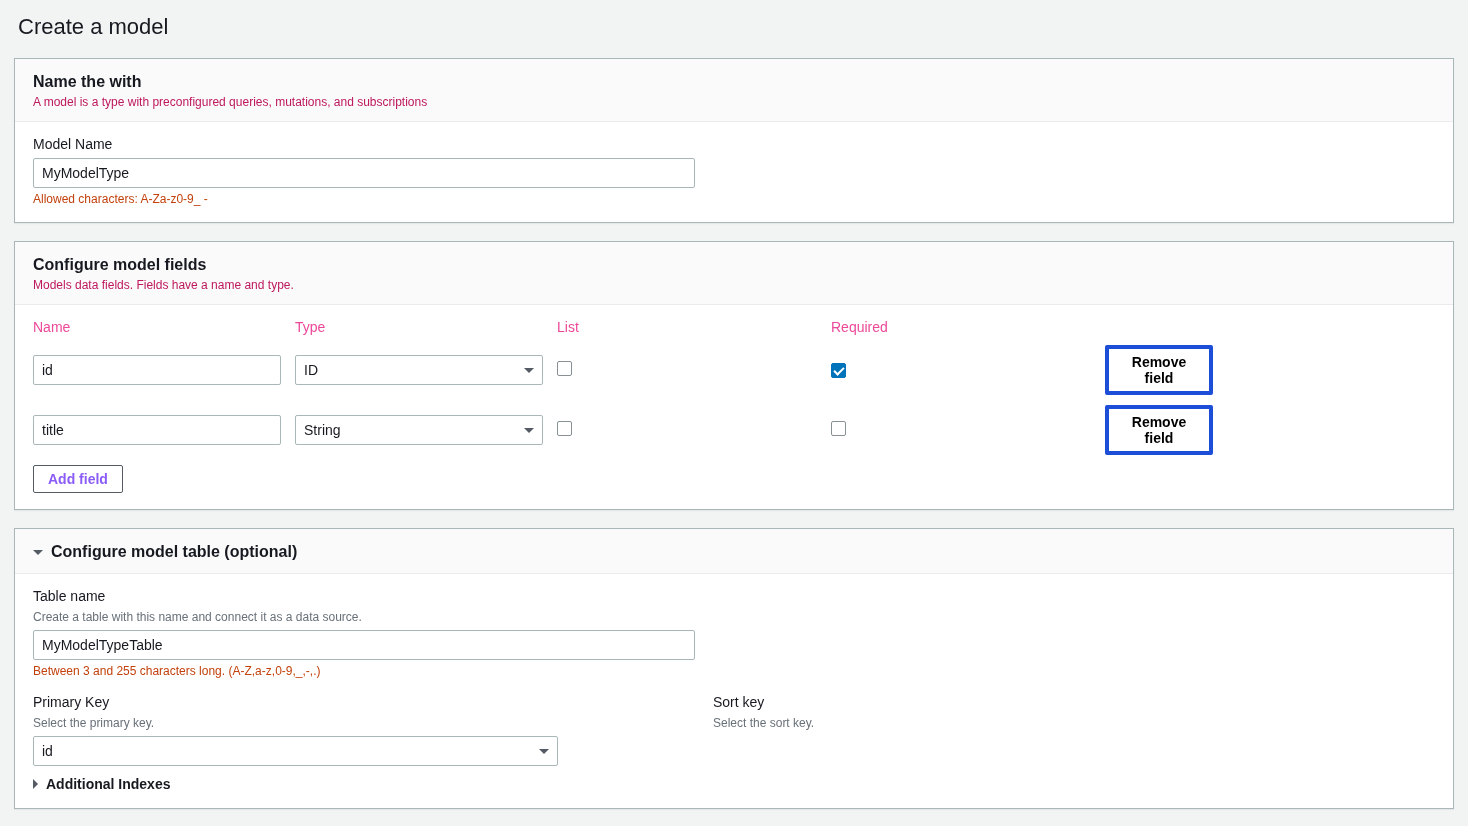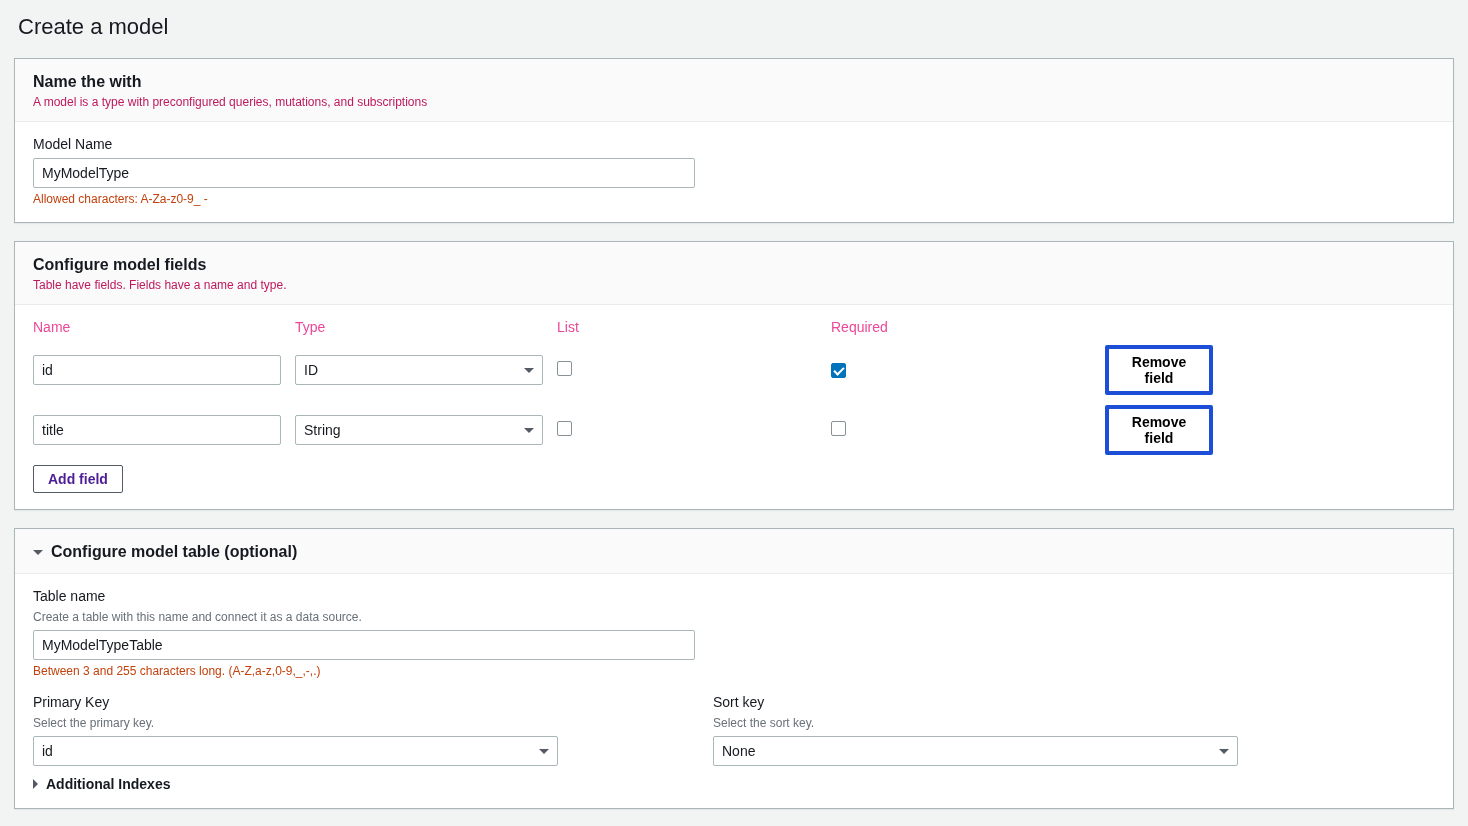--- a/index.html
+++ b/index.html
@@ -133,21 +133,21 @@
     content: "";
     width: 4px; height: 8px;
     border: solid #fff;
     border-width: 0 2px 2px 0;
     transform: rotate(45deg);
     margin-top: -2px;
   }
   .btn {
     border: 1px solid #545b64;
     background: #fff;
-    color: #4c1d95;
+    color: #8b5cf6;
     padding: 5px 16px;
     font-size: 14px;
     font-weight: 700;
     border-radius: 2px;
     cursor: pointer;
   }
   .btn.primary {
     background: #ec7211;
     border-color: #ec7211;
     color: #fff;
@@ -205,21 +205,21 @@
     <div class="w660">
       <input type="text" value="MyModelType" style="">
     </div>
     <div class="form-help">Allowed characters: A-Za-z0-9_ -</div>
   </div>
 </div>
 
 <div class="panel">
   <div class="panel-header">
     <h2>Configure model fields</h2>
-    <div class="desc">Table have fields. Fields have a name and type.</div>
+    <div class="desc">Models data fields. Fields have a name and type.</div>
   </div>
   <div class="panel-body">
     <div class="fields-row">
       <div class="col-head">Name</div>
       <div class="col-head">Type</div>
       <div class="col-head">List</div>
       <div class="col-head">Required</div>
       <div></div>
     </div>
 
@@ -271,24 +271,20 @@
         <label class="form-label">Primary Key</label>
         <div class="form-sub">Select the primary key.</div>
         <div class="select w525">
           <span>id</span>
           <span class="caret"></span>
         </div>
       </div>
       <div>
         <label class="form-label">Sort key</label>
         <div class="form-sub">Select the sort key.</div>
-        <div class="select w525">
-          <span>None</span>
-          <span class="caret"></span>
-        </div>
       </div>
     </div>
 
     <div class="additional-row">
       <span class="caret-right"></span>
       <span>Additional Indexes</span>
     </div>
   </div>
 </div>
 

